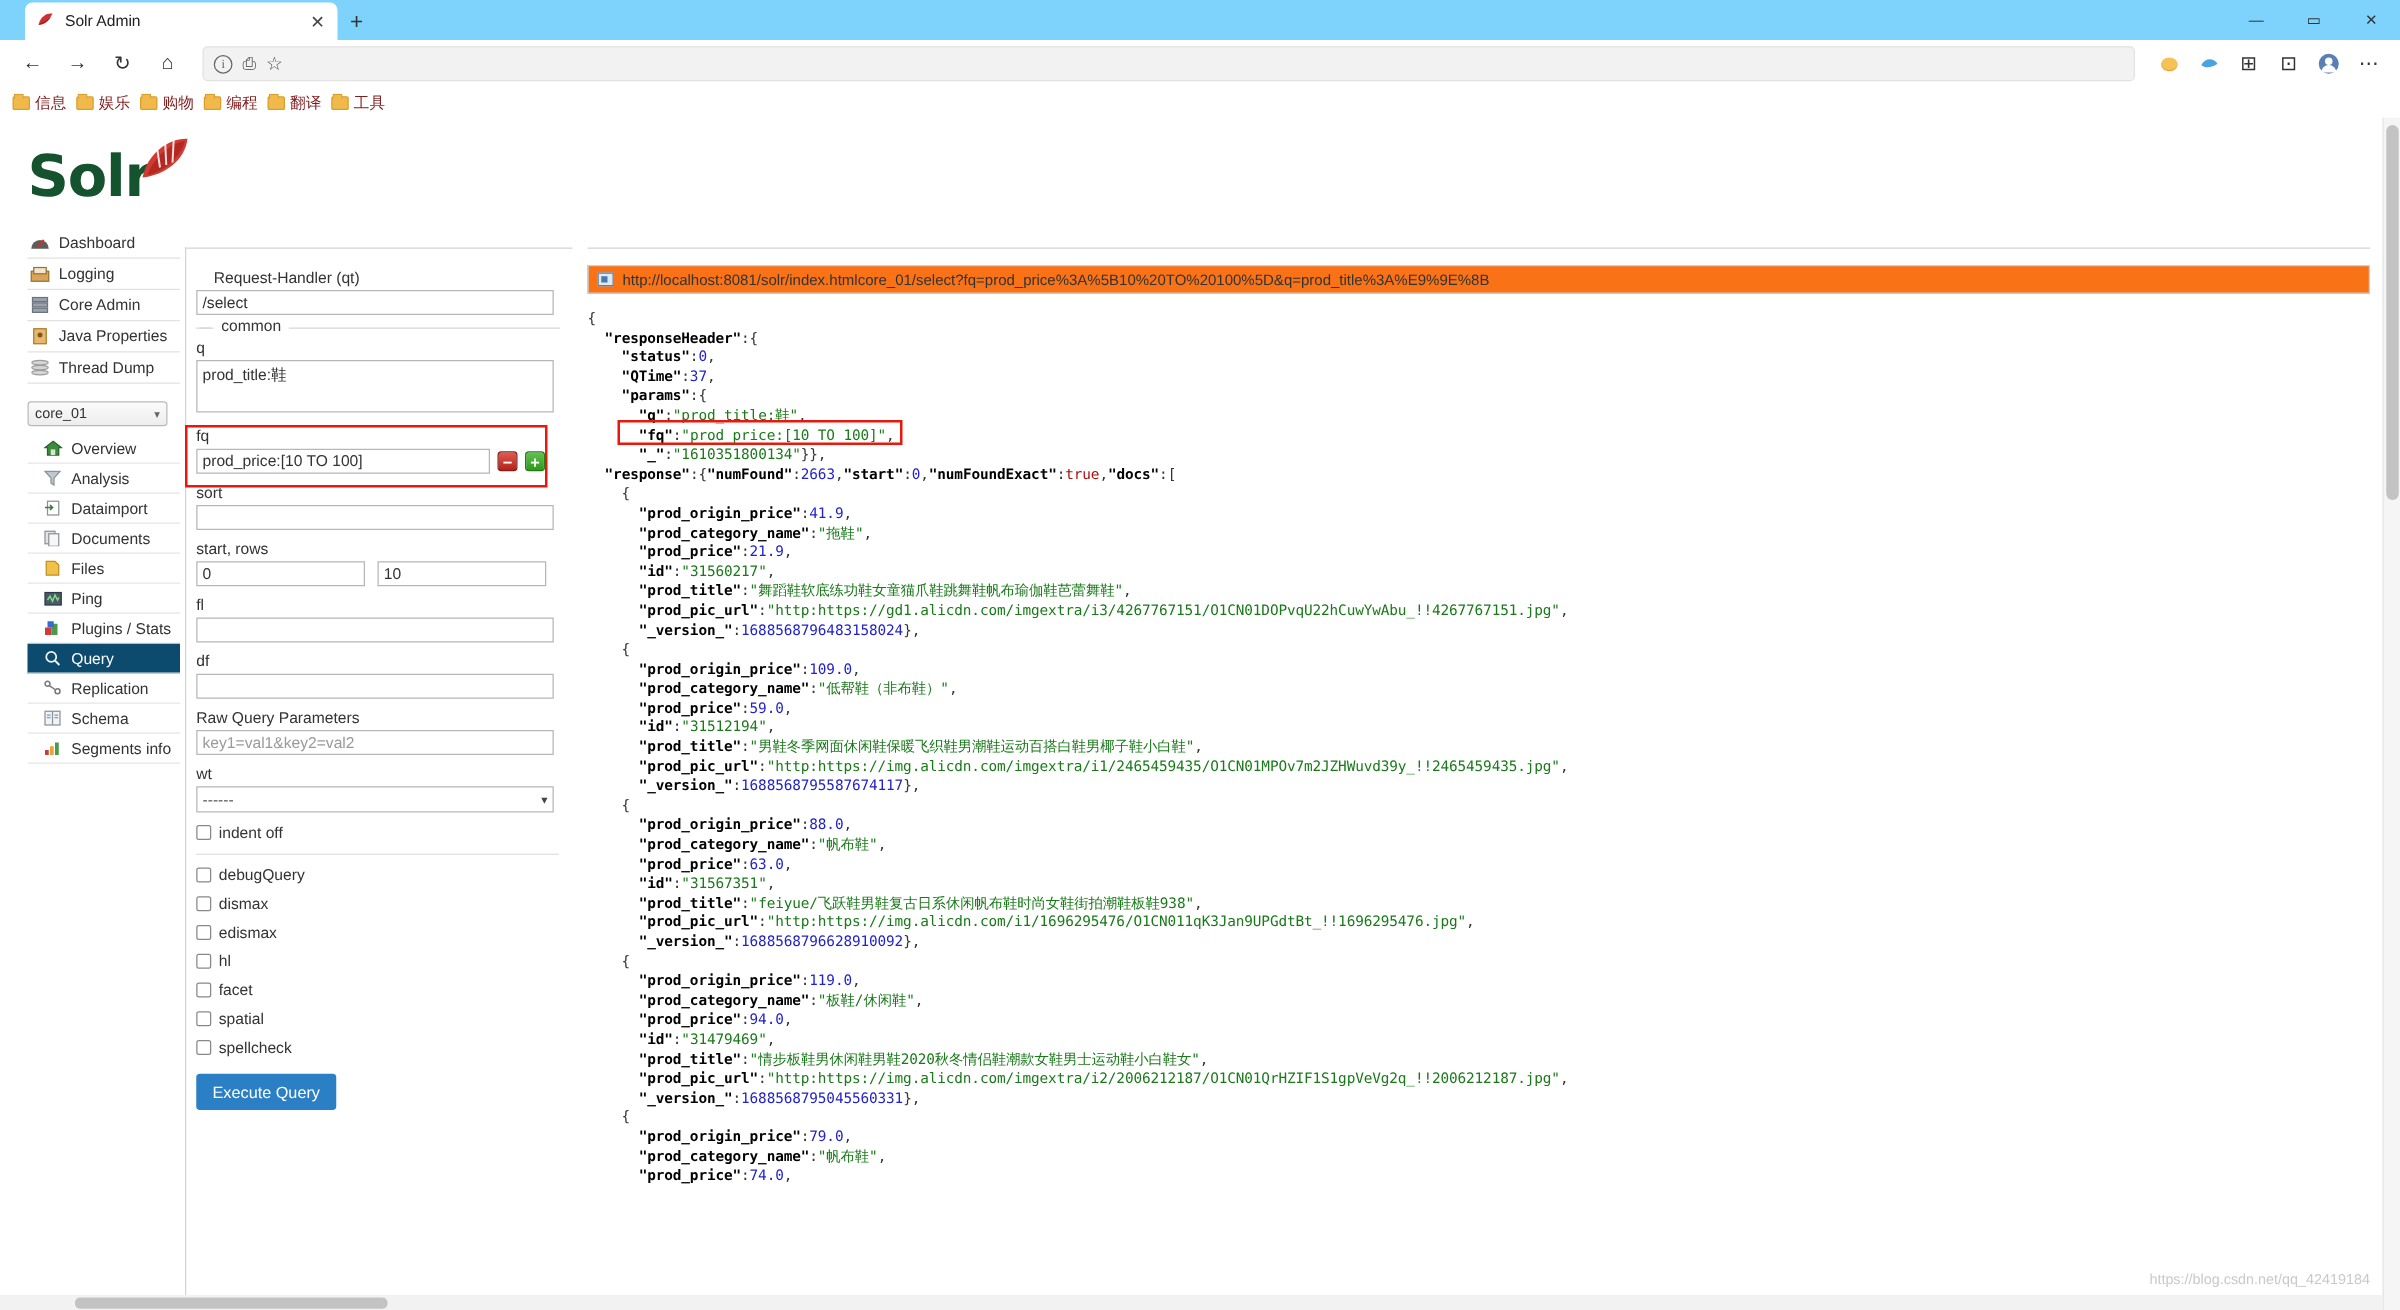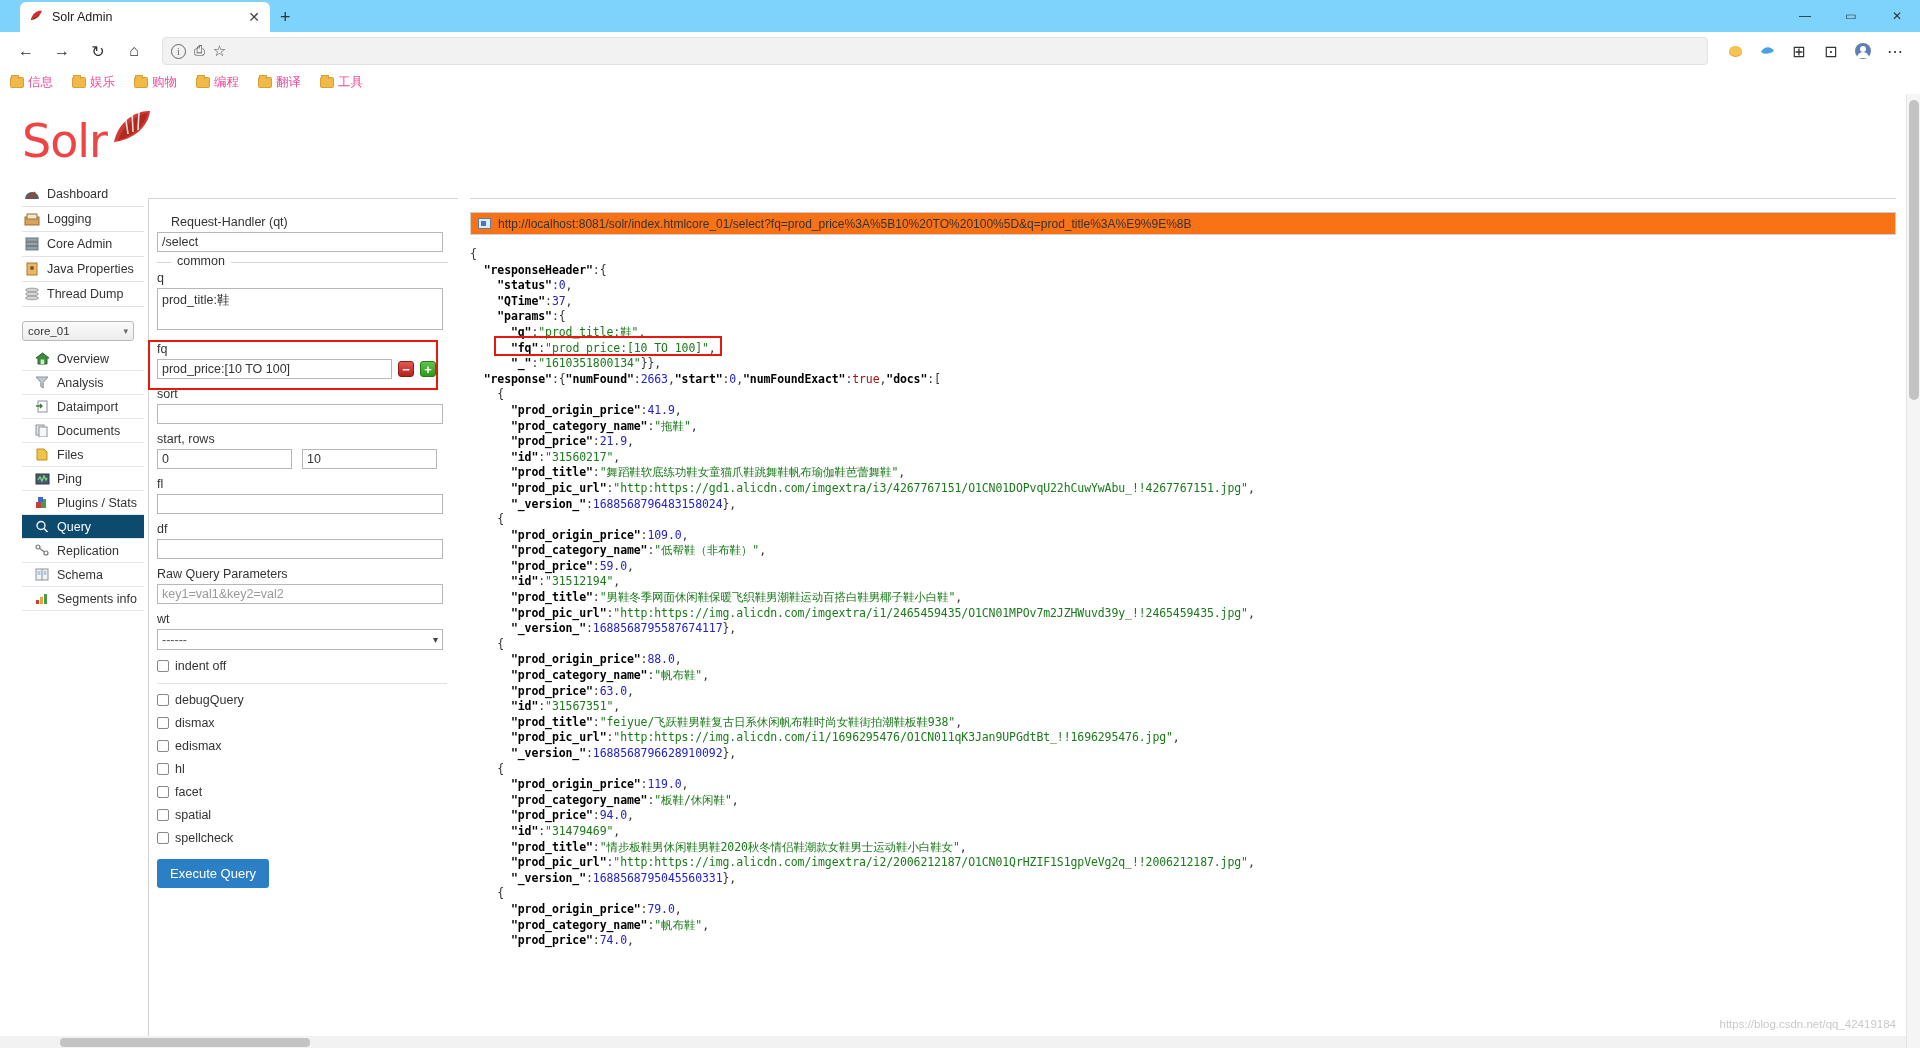--- a/index.html
+++ b/index.html
@@ -38,41 +38,41 @@
   }
   .urlbar .info-i {
     width:15px; height:15px; border-radius:50%; border:1.3px solid #666; color:#666;
     font-size:10px; display:flex; align-items:center; justify-content:center; font-family:"Liberation Serif",serif;
     flex:0 0 15px;
   }
   .urlbar .urltext { flex:1; white-space:nowrap; overflow:hidden; }
   .nav-right { display:flex; align-items:center; gap:2px; }
   .nav-right .navbtn { width:30px; }
 
-  .bookmarks { height:24px; background:#ffffff; display:flex; align-items:center; padding: 0 10px; gap:19px; font-size:12.5px; color:#ec4899; }
+  .bookmarks { height:24px; background:#ffffff; display:flex; align-items:center; padding: 0 10px; gap:8px; font-size:12.5px; color:#7f1d1d; }
   .bm { display:flex; align-items:center; gap:4px; }
   .folder-ico {
     width:14px; height:11px; background:#f0b94a; border-radius:1.5px; position:relative; flex:0 0 14px;
     border:1px solid #d79f2e;
   }
   .folder-ico:before {
     content:''; position:absolute; left:0; top:-3px; width:6px; height:3px; background:#f0b94a;
     border-radius:1px 1px 0 0; border:1px solid #d79f2e; border-bottom:none;
   }
 
   
   .viewport { flex:1; position:relative; background:#ffffff; overflow:hidden; display:flex; }
   .page { flex:1; position:relative; }
 
   
   .solr-rail { position:absolute; left:22px; top:10px; width:122px; }
   .solr-logo { height: 72px; position:relative; margin-bottom: 6px; }
   .solr-logo .word {
-    font-family:"DejaVu Sans", sans-serif; font-size:46px; color:#ef4444; letter-spacing:-1px;
-    position:absolute; left:0; top:10px; font-weight:400;
+    font-family:"DejaVu Sans", sans-serif; font-size:46px; color:#14532d; letter-spacing:-1px;
+    position:absolute; left:0; top:10px; font-weight:700;
   }
   .solr-logo .burst { position:absolute; left:86px; top:4px; width:46px; height:40px; }
 
   .rail-list { list-style:none; margin:0; padding:0; }
   .rail-list li {
     display:flex; align-items:center; gap:7px; height:25px; border-bottom:1px solid #e2e2e2;
     font-size:12.5px; color:#333; padding-left:2px;
   }
   .rail-ico { width:16px; height:16px; flex:0 0 16px; display:flex; align-items:center; justify-content:center; }
 

